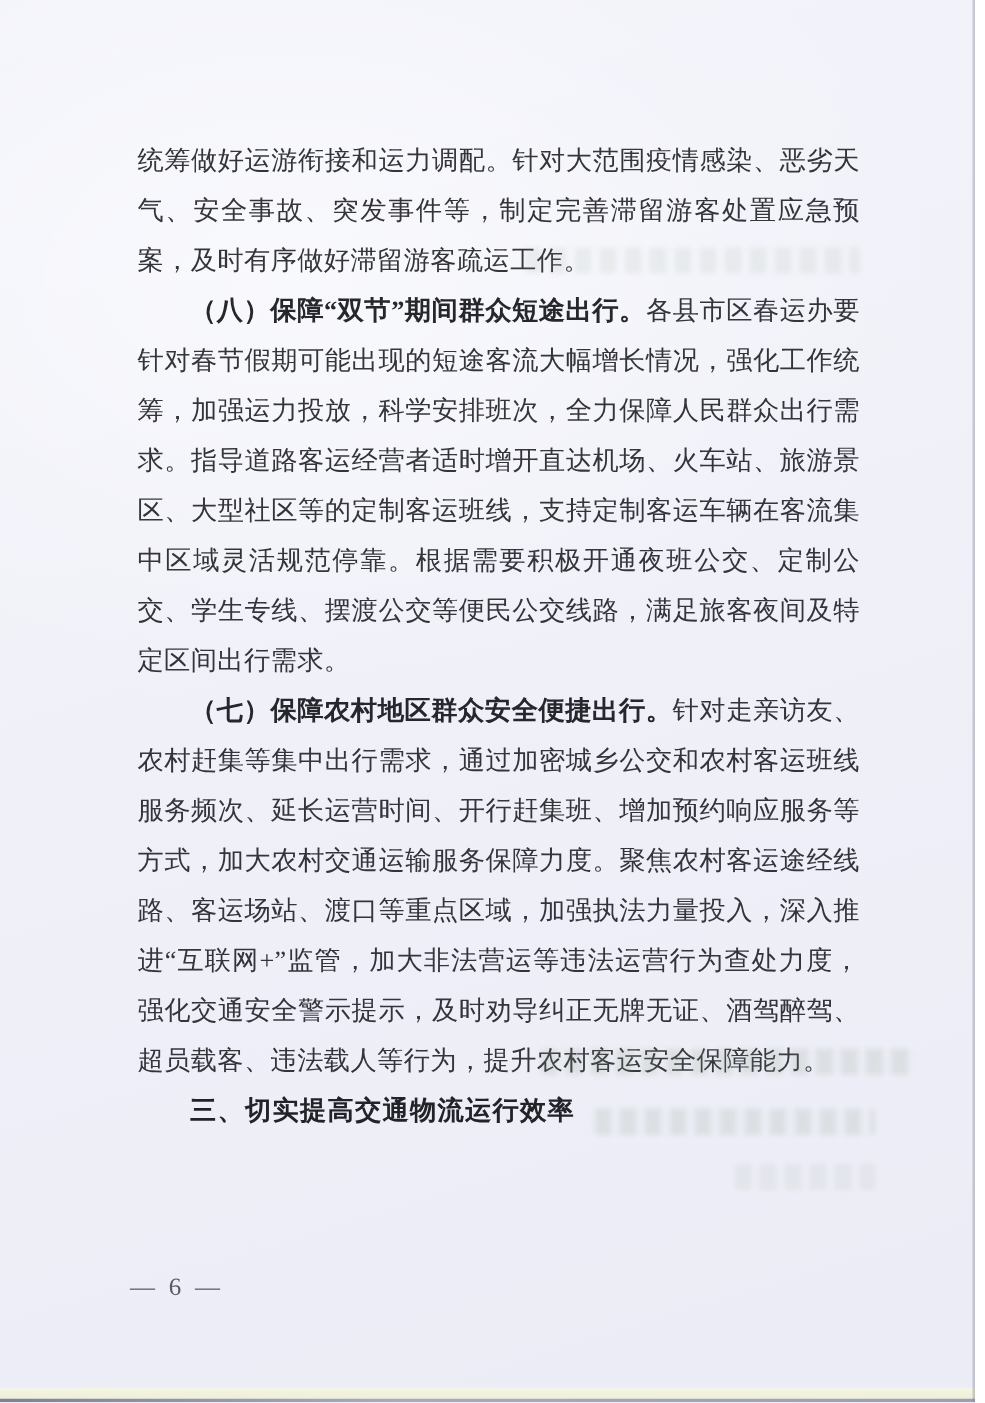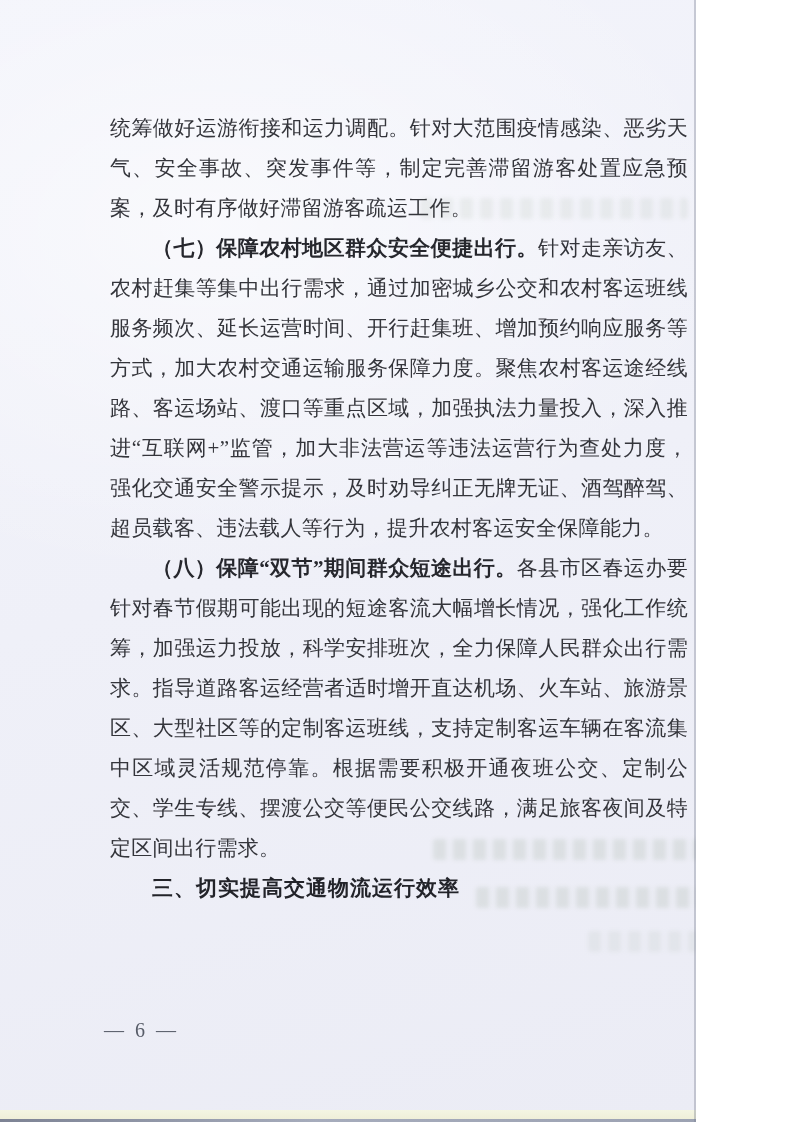--- a/index.html
+++ b/index.html
@@ -1,19 +1,19 @@
 <!DOCTYPE html>
 <html><head>
 <meta charset="utf-8">
 <style>
   html, body { margin: 0; padding: 0; background: #ffffff; }
 
   .scan {
     position: relative;
-    width: 696px;
+    width: 780px;
     height: 1122px;
     overflow: hidden;
     background:
       radial-gradient(ellipse 900px 600px at 30% 20%, rgba(255,255,255,0.55), rgba(255,255,255,0) 60%),
       linear-gradient(163deg, #f3f4fb 0%, #eff0f8 48%, #ebecf5 100%);
     font-family: "Liberation Serif", "DejaVu Serif", serif;
   }
 
   
   .content {
@@ -74,22 +74,22 @@
     background: rgba(118,124,140,0.35);
   }
 </style>
 </head>
 <body>
 
 <div class="scan">
 
   <div class="content">
       <p class="body-continuation"><span class="run">统筹做好运游衔接和运力调配。针对大范围疫情感染、恶劣天气、安全事故、突发事件等，制定完善滞留游客处置应急预案，及时有序做好滞留游客疏运工作。</span></p>
+      <p class="body"><span class="run bold">（八）保障“双节”期间群众短途出行。</span><span class="run">各县市区春运办要针对春节假期可能出现的短途客流大幅增长情况，强化工作统筹，加强运力投放，科学安排班次，全力保障人民群众出行需求。指导道路客运经营者适时增开直达机场、火车站、旅游景区、大型社区等的定制客运班线，支持定制客运车辆在客流集中区域灵活规范停靠。根据需要积极开通夜班公交、定制公交、学生专线、摆渡公交等便民公交线路，满足旅客夜间及特定区间出行需求。</span></p>
       <p class="body"><span class="run bold">（七）保障农村地区群众安全便捷出行。</span><span class="run">针对走亲访友、农村赶集等集中出行需求，通过加密城乡公交和农村客运班线服务频次、延长运营时间、开行赶集班、增加预约响应服务等方式，加大农村交通运输服务保障力度。聚焦农村客运途经线路、客运场站、渡口等重点区域，加强执法力量投入，深入推进“互联网+”监管，加大非法营运等违法运营行为查处力度，强化交通安全警示提示，及时劝导纠正无牌无证、酒驾醉驾、超员载客、违法载人等行为，提升农村客运安全保障能力。</span></p>
-      <p class="body"><span class="run bold">（八）保障“双节”期间群众短途出行。</span><span class="run">各县市区春运办要针对春节假期可能出现的短途客流大幅增长情况，强化工作统筹，加强运力投放，科学安排班次，全力保障人民群众出行需求。指导道路客运经营者适时增开直达机场、火车站、旅游景区、大型社区等的定制客运班线，支持定制客运车辆在客流集中区域灵活规范停靠。根据需要积极开通夜班公交、定制公交、学生专线、摆渡公交等便民公交线路，满足旅客夜间及特定区间出行需求。</span></p>
       <p class="section-heading"><span class="run bold">三、切实提高交通物流运行效率</span></p>
     </div>
 
   <div class="ghost ghost-a"></div>
   <div class="ghost ghost-b"></div>
   <div class="ghost ghost-c"></div>
   <div class="ghost ghost-d"></div>
 
   <div class="page-number">— 6 —</div>
 

